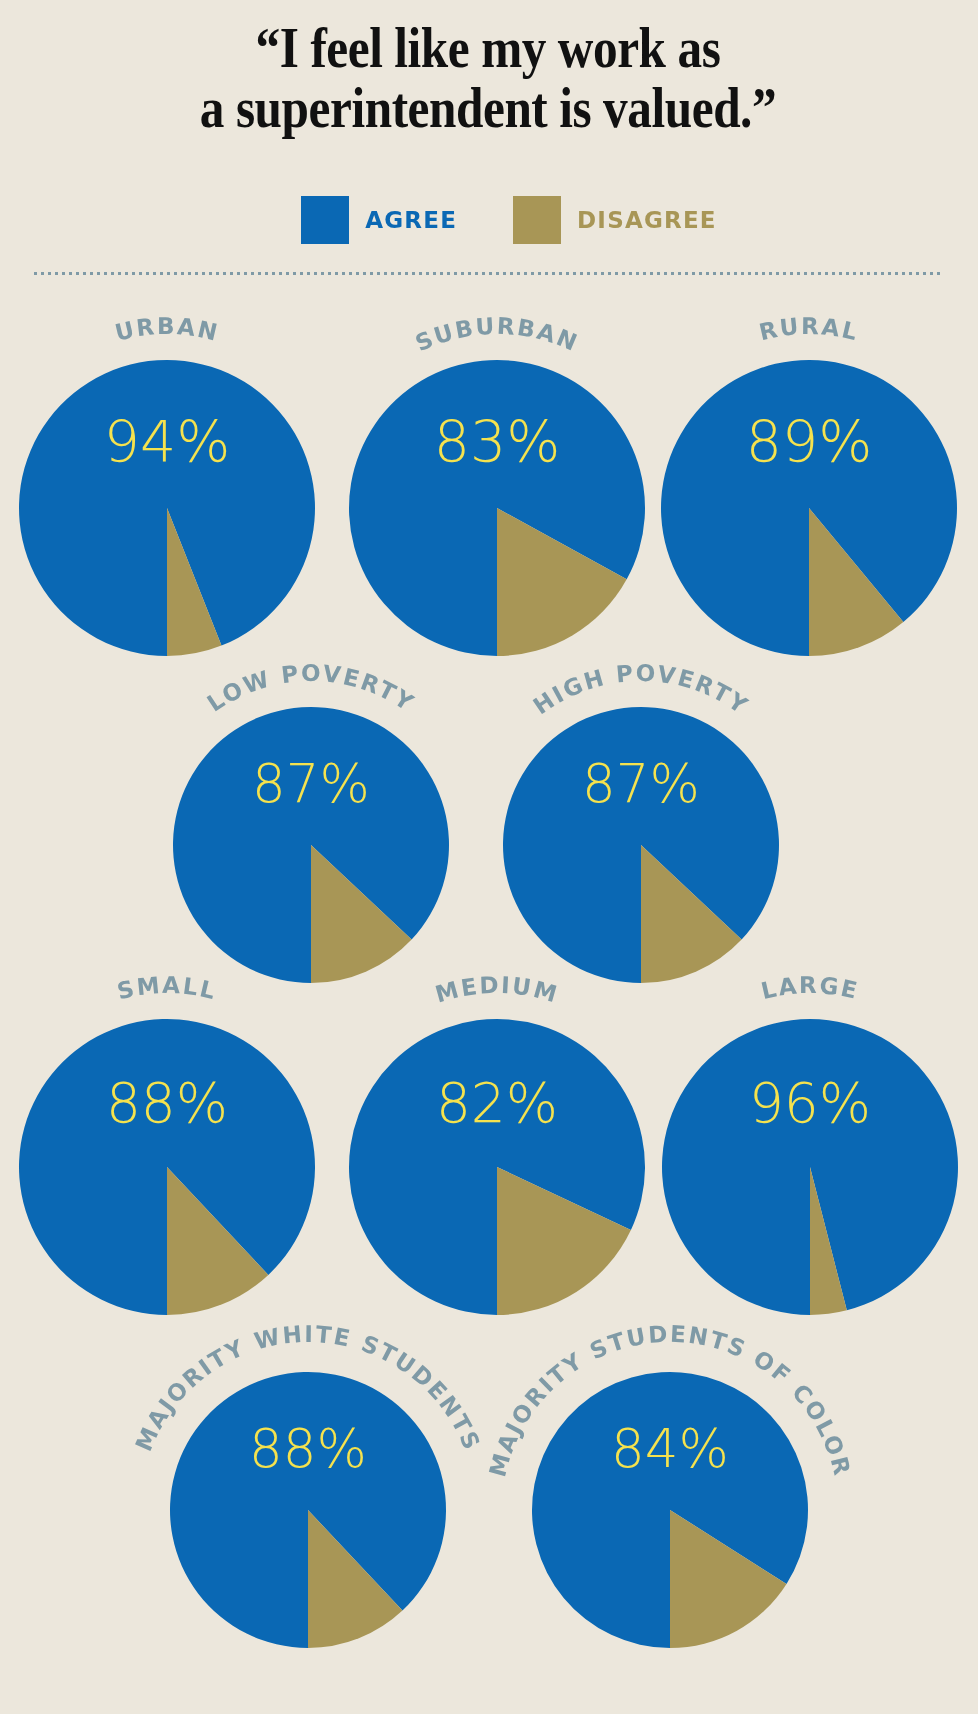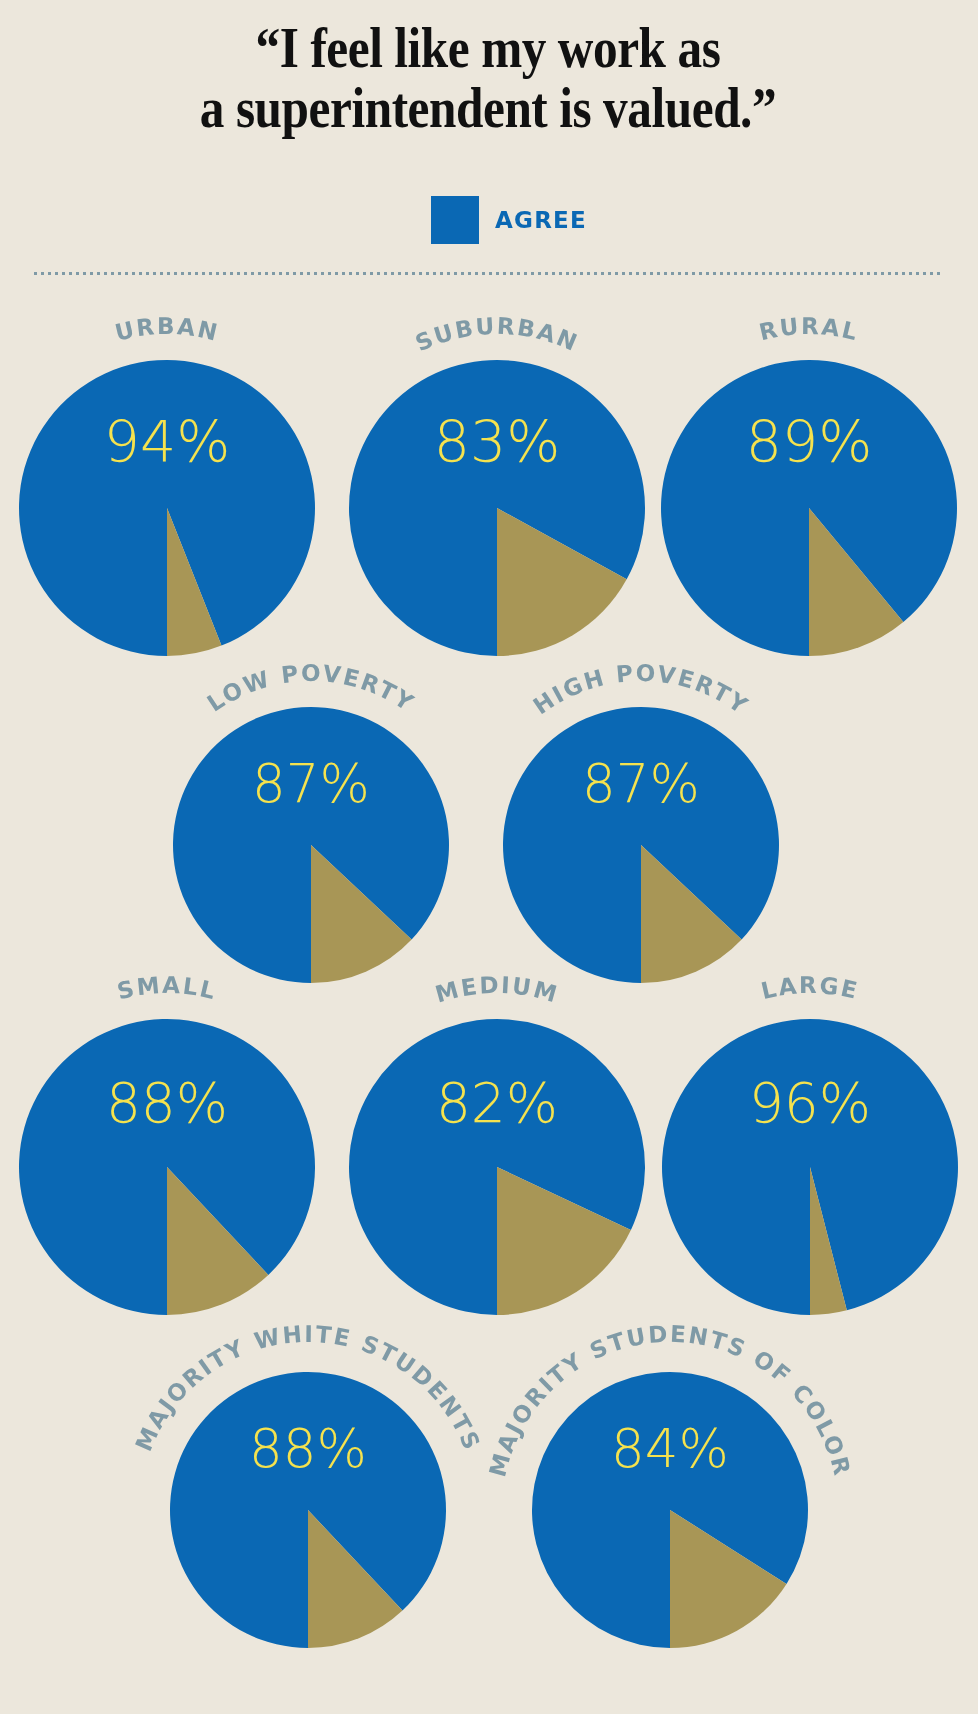--- a/index.html
+++ b/index.html
@@ -117,20 +117,24 @@
   <div class="title-block">
     <div class="title-line">“I feel like my work as</div>
     <div class="title-line">a superintendent is valued.”</div>
   </div>
 
   <div class="legend">
     <div class="legend-item">
       <span class="legend-swatch agree"></span>
       <span class="legend-label agree">AGREE</span>
     </div>
+    <div class="legend-item">
+      <span class="legend-swatch disagree"></span>
+      <span class="legend-label disagree">DISAGREE</span>
+    </div>
   </div>
 
   <div class="divider"></div>
 
   <div id="pies">
       <div class="pie-wrap" style="left: -71px; top: 270px; width: 476px; height: 476px;">
         <svg class="pie-svg" width="476" height="476" viewBox="0 0 476 476">
           <path d="M 238 238 L 238 386 A 148 148 0 1 1 292.4824337973325 375.6069199114612 Z" fill="#0A68B4"></path>
           <path d="M 238 238 L 292.4824337973323 375.6069199114612 A 148 148 0 0 1 238 386 Z" fill="#A89656"></path>
           <defs>

